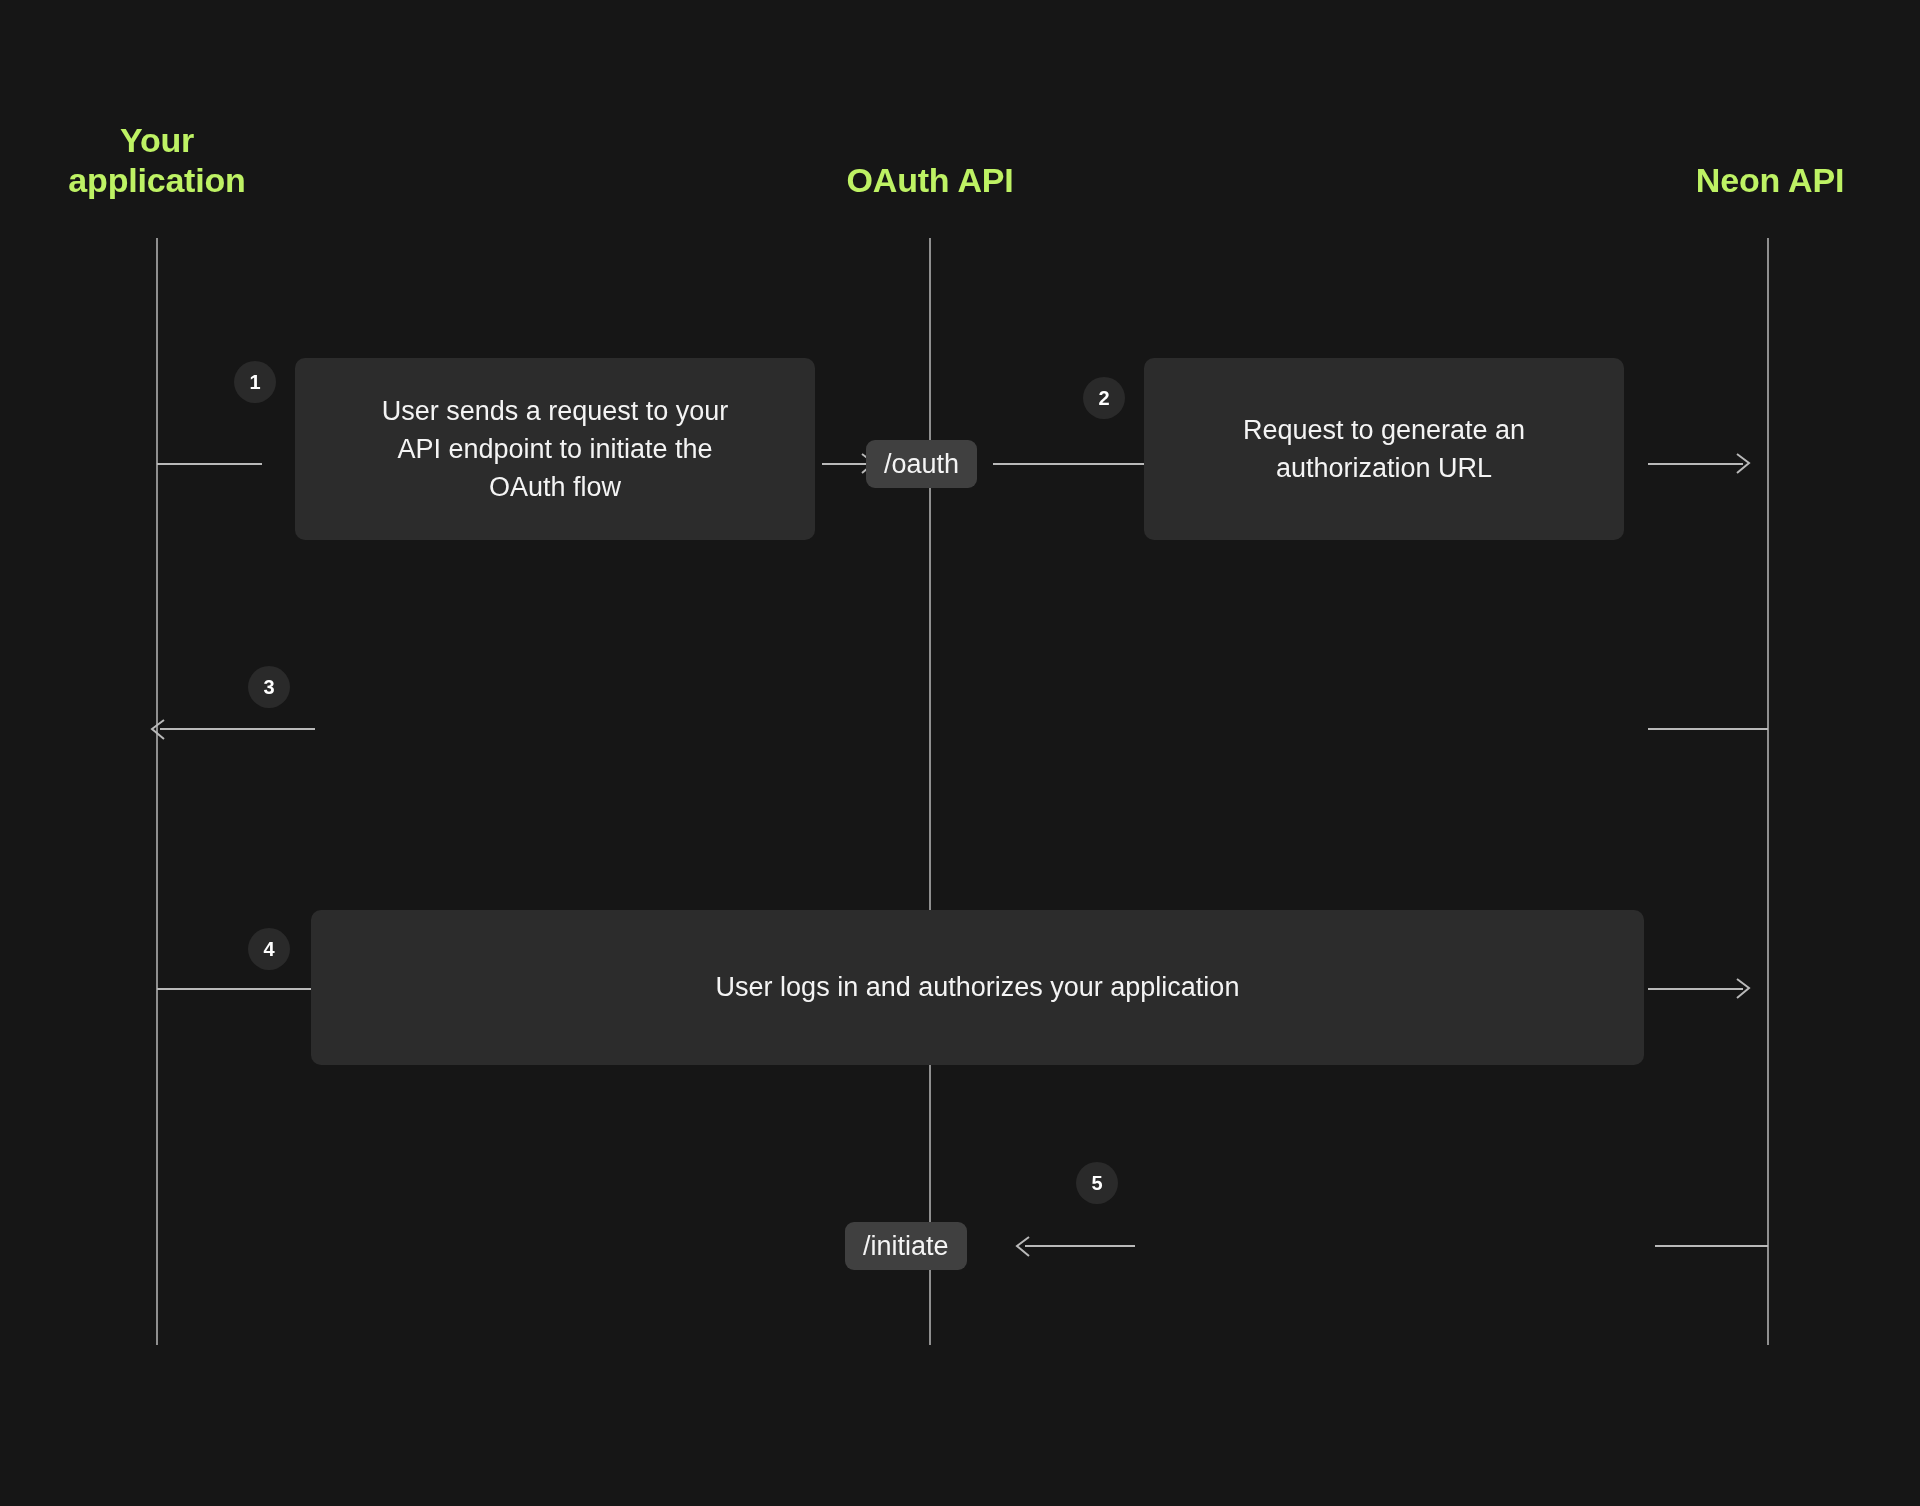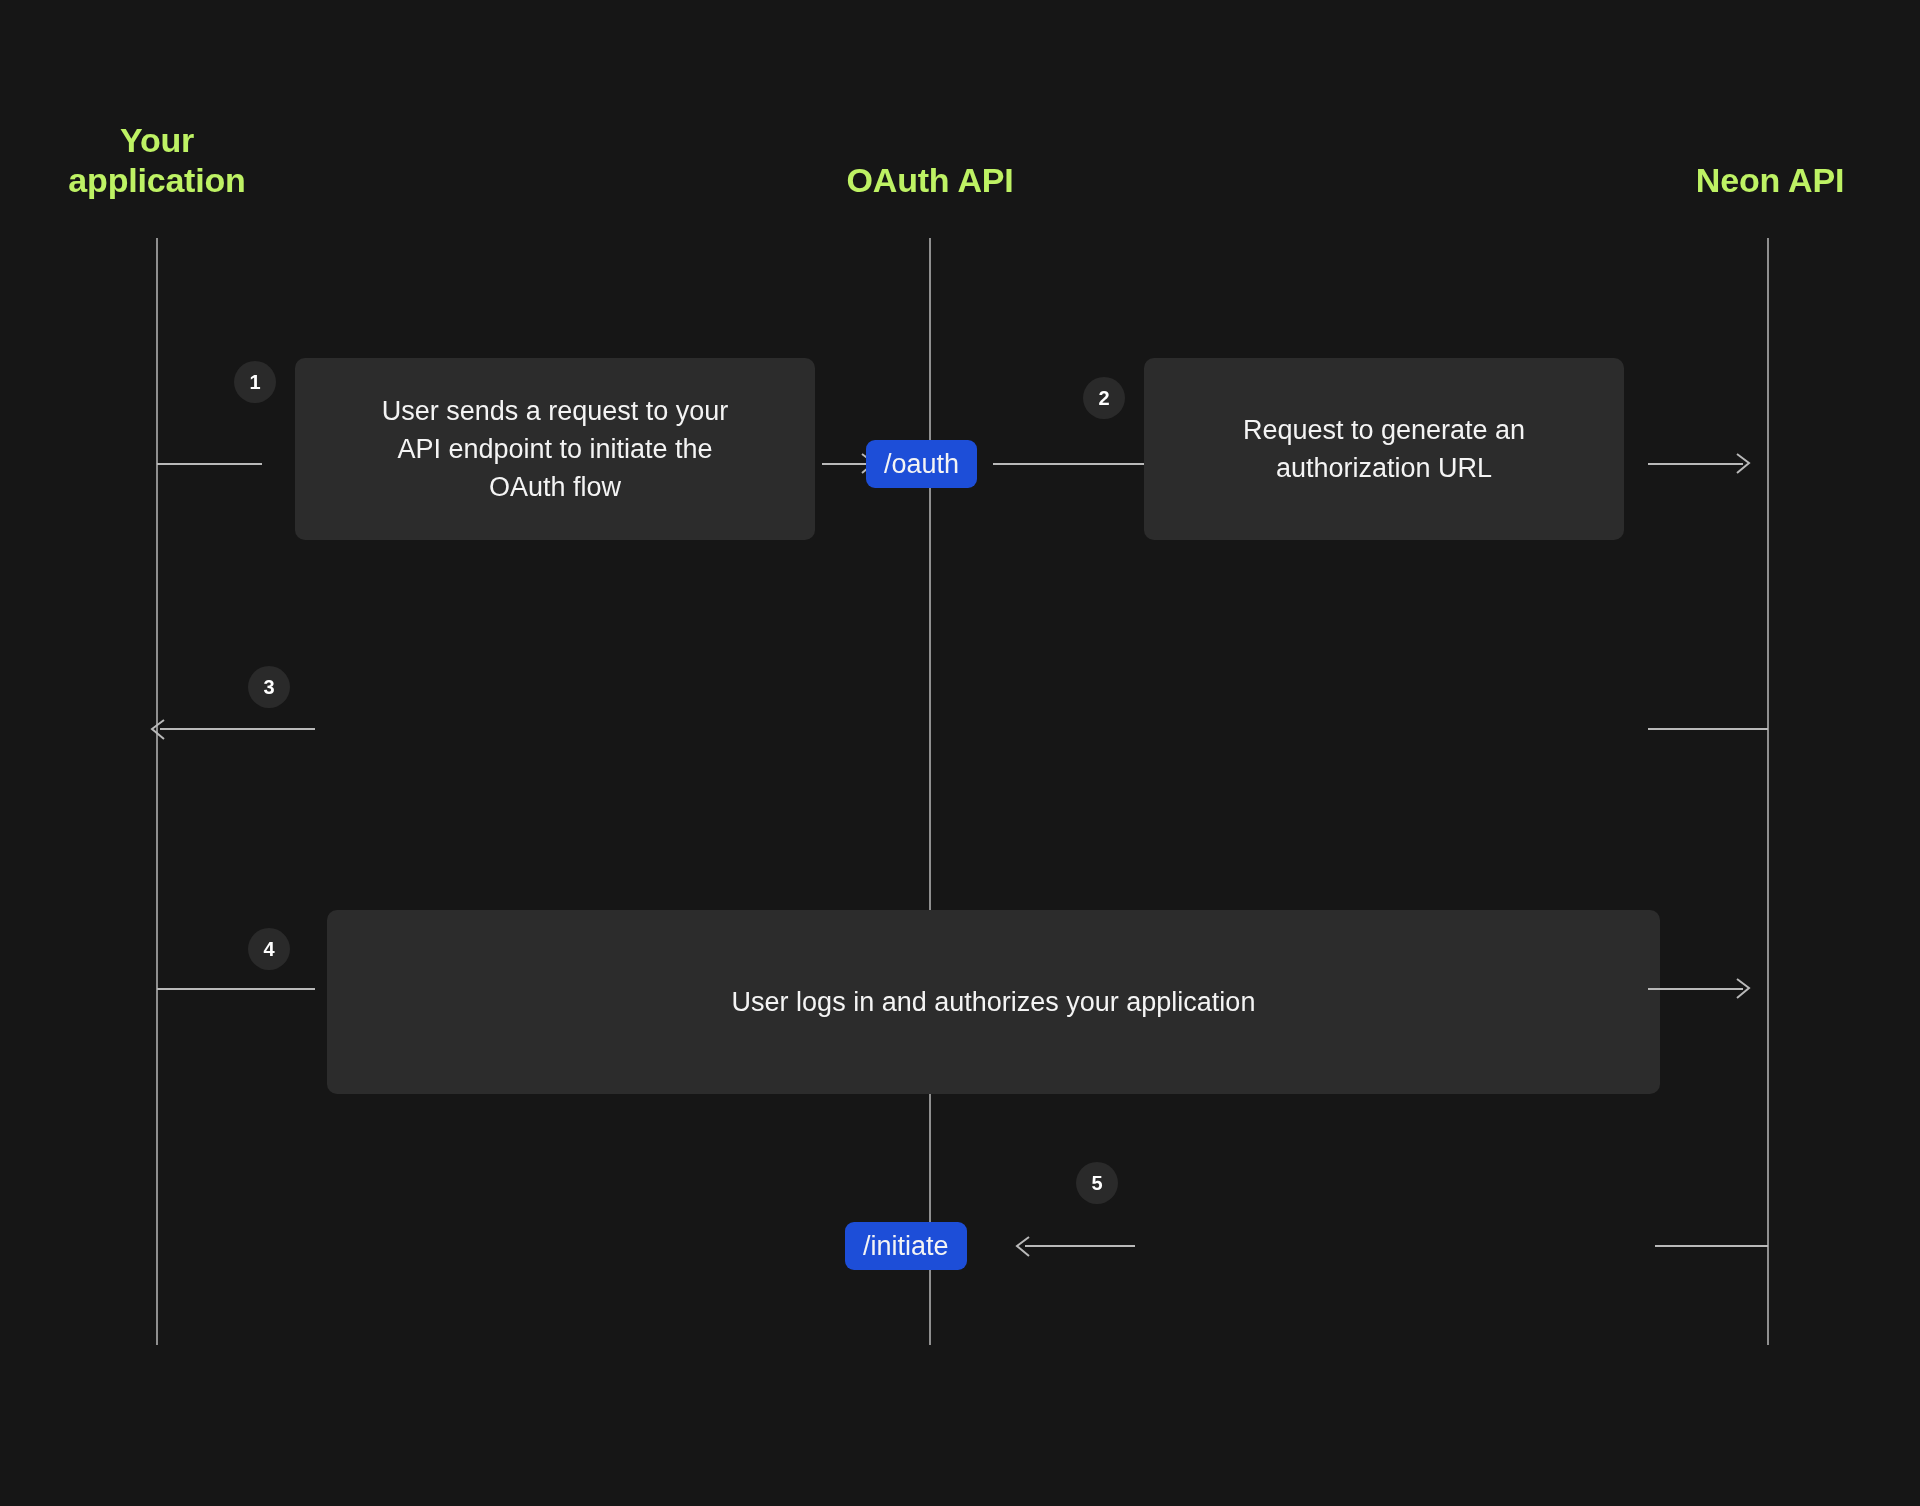--- a/index.html
+++ b/index.html
@@ -88,21 +88,21 @@
     font-weight: 600;
     display: flex;
     align-items: center;
     justify-content: center;
     z-index: 5;
   }
 
   
   .endpoint-pill {
     position: absolute;
-    background: #1d4ed8;
+    background: #404040;
     border-radius: 9px;
     color: #f4f4f4;
     font-size: 27px;
     display: flex;
     align-items: center;
     justify-content: center;
     padding: 0 18px;
     height: 48px;
     z-index: 6;
     white-space: nowrap;
@@ -160,21 +160,21 @@
 
   <div class="step-badge" style="left:248px; top:666px;">3</div>
 
 
   <div class="hline" style="left:1648px; top:728px; width:120px;"></div>
 
   <div class="hline" style="left:157px; top:988px; width:158px;"></div>
 
   <div class="step-badge" style="left:248px; top:928px;">4</div>
 
-  <div class="step-box" style="left:327px; top:910px; width:1333px; height:184px;justify-content:center;">
+  <div class="step-box" style="left:311px; top:910px; width:1333px; height:155px;justify-content:center;">
     <div class="step-text">User logs in and authorizes your application</div>
   </div>
 
   <div class="hline" style="left:1648px; top:988px; width:95px;"></div>
   <svg class="chev" style="left:1735px; top:977px;" width="22" height="24">
     <path d="M2 2 L14 11 L2 21" fill="none" stroke="#b9b9b9" stroke-width="2"></path>
   </svg>
 
   <div class="endpoint-pill" style="left:845px; top:1222px;">/initiate</div>
 

